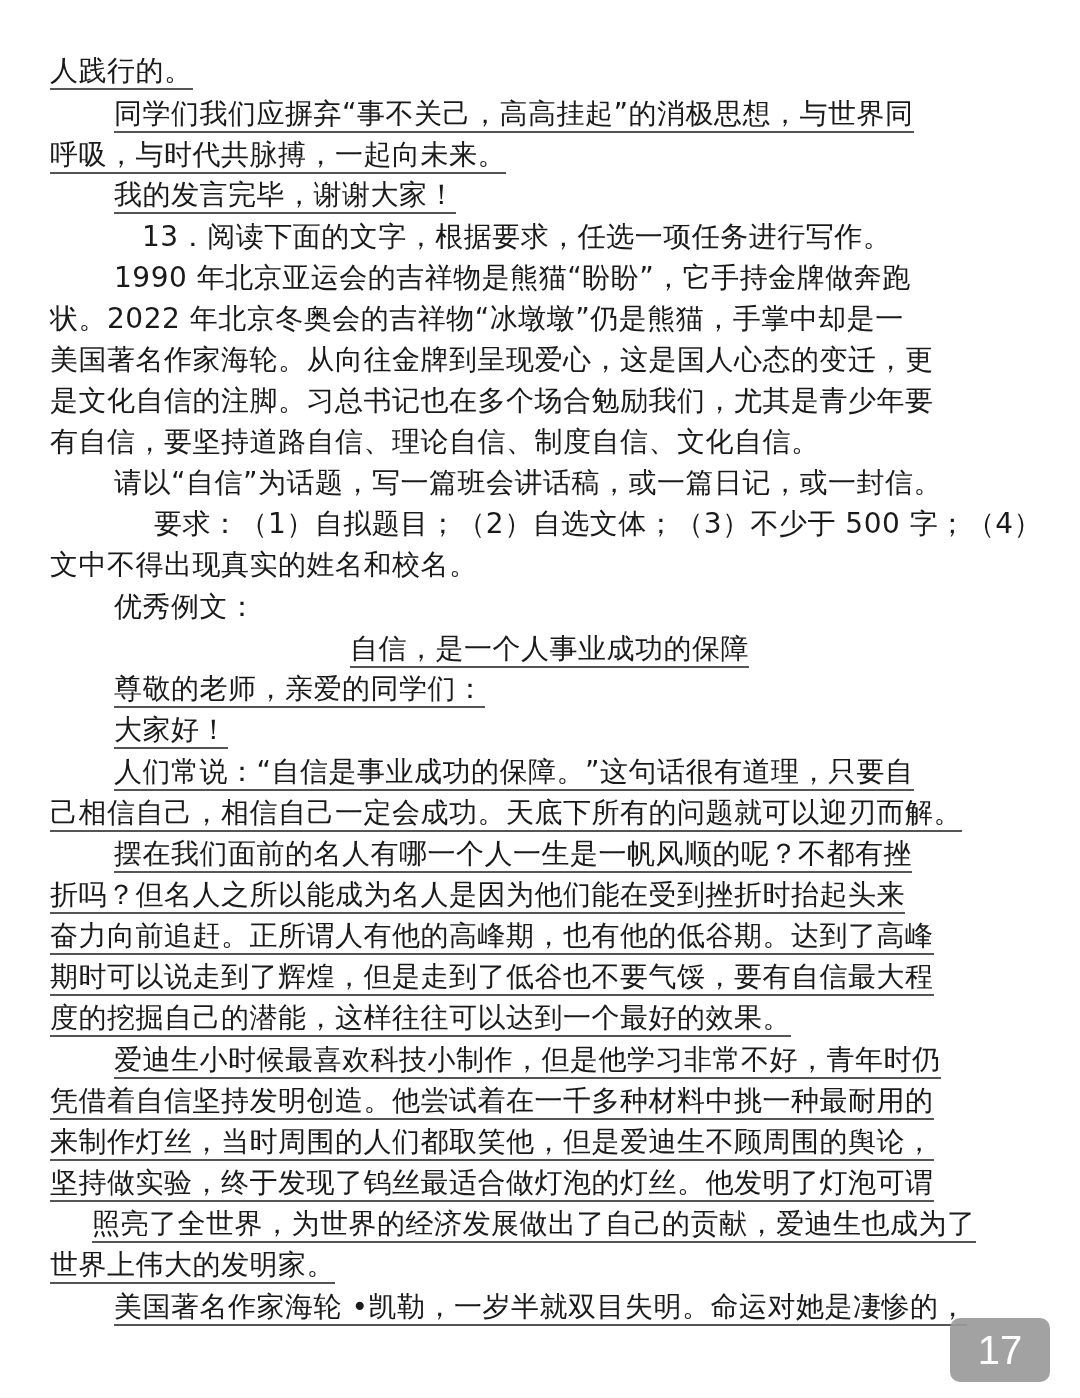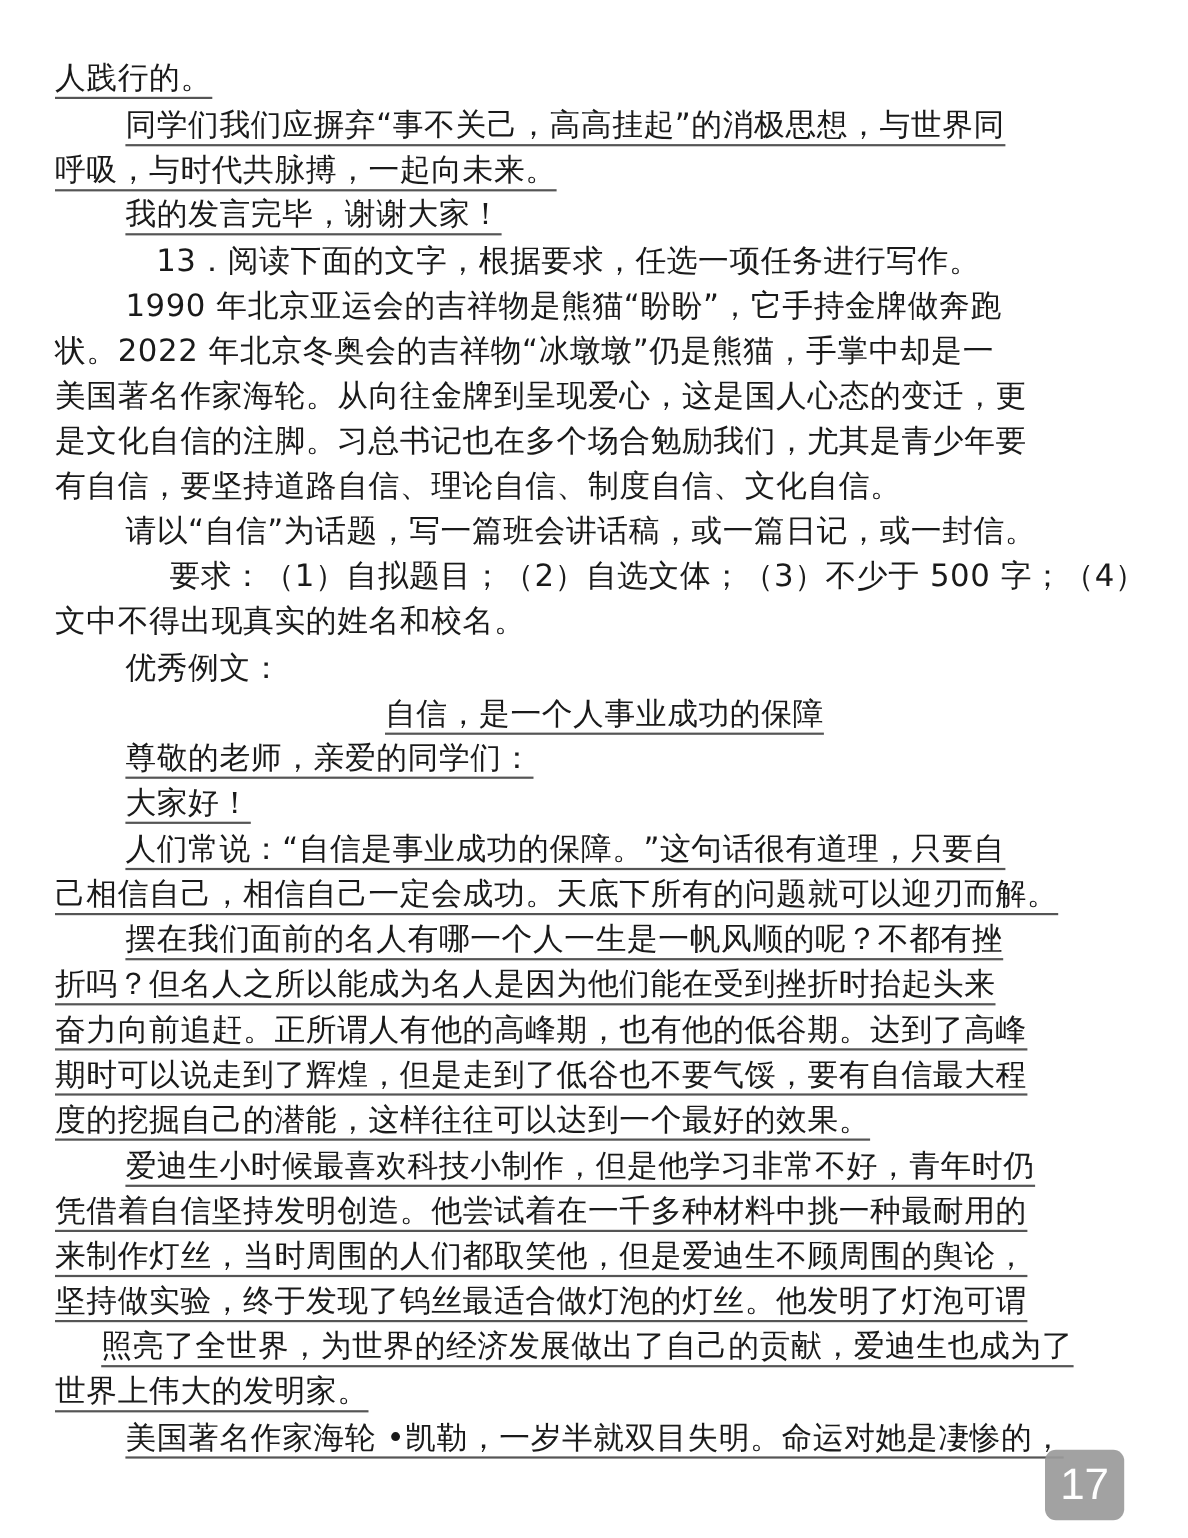--- a/index.html
+++ b/index.html
@@ -6,21 +6,21 @@
   body {
     width: 1080px; height: 1398px; background: #ffffff; position: relative; overflow: hidden;
     font-family: "DejaVu Sans", "Liberation Sans", sans-serif; color: #1a1a1a;
   }
   .line {
     position: absolute; font-size: 28px; line-height: 38px; white-space: nowrap;
     letter-spacing: 0.5px;
   }
   .u { border-bottom: 2px solid #555; padding-bottom: 1px; }
   .page-badge {
-    position: absolute; left: 950px; top: 1318px; width: 72px; height: 64px;
+    position: absolute; left: 950px; top: 1318px; width: 100px; height: 64px;
     background: #9b9b9b; border-radius: 10px; color: #ffffff; font-size: 40px;
     display: flex; align-items: center; justify-content: center; opacity: 0.92;
     font-family: "Liberation Sans", sans-serif;
   }
 </style>
 </head>
 <body>
 
 <div id="doc">
     <div class="line" style="left: 50px; top: 52px;"><span class="u">人践行的。</span></div>

